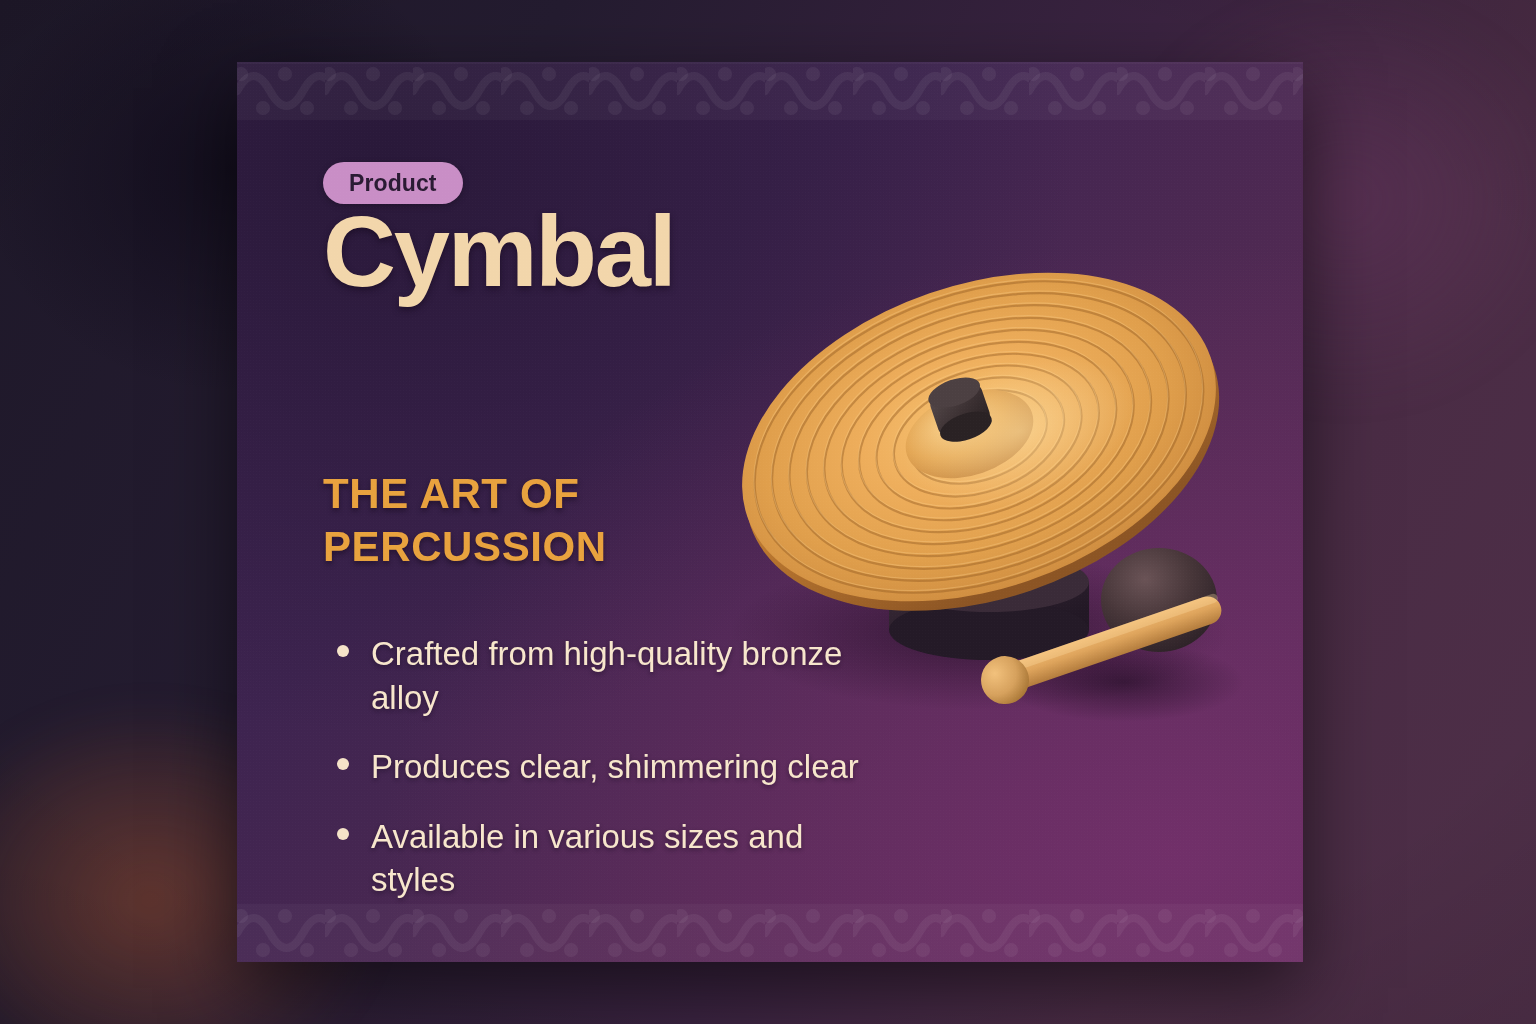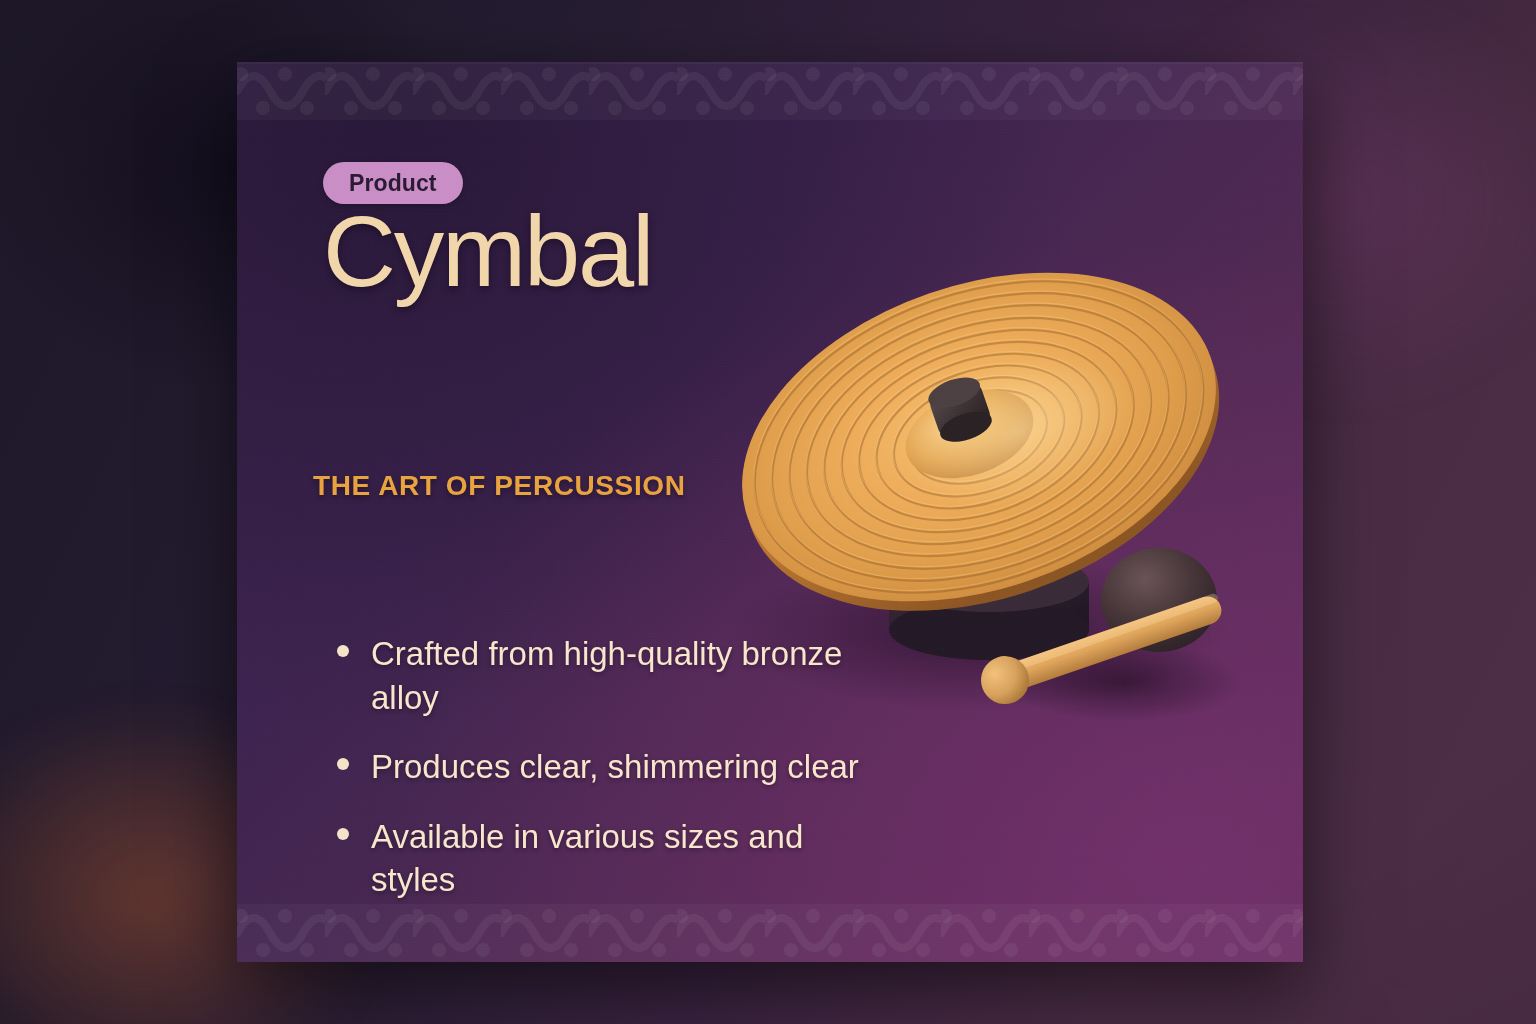--- a/index.html
+++ b/index.html
@@ -75,30 +75,30 @@
     height:42px; padding:0 26px;
     border-radius:21px;
     background:#c98ec6;
     color:#2a1b33;
     font-size:23px; font-weight:bold; letter-spacing:.1px;
     box-shadow:0 2px 6px rgba(0,0,0,.25);
   }
 
   .title{
     position:absolute; left:86px; top:136px;
-    font-size:101px; font-weight:normal; line-height:1.06;
+    font-size:101px; font-weight:bold; line-height:1.06;
     letter-spacing:-2.2px;
     color:#f2d6ab;
     text-shadow:0 3px 6px rgba(20,8,28,.55);
     white-space:nowrap;
   }
 
   .subtitle{
-    position:absolute; left:76px; top:406px; width:470px;
-    font-size:28px; font-weight:bold; line-height:1.26;
+    position:absolute; left:86px; top:406px; width:470px;
+    font-size:42px; font-weight:bold; line-height:1.26;
     letter-spacing:.6px;
     color:#e8a23e;
     text-transform:uppercase;
     text-shadow:0 3px 5px rgba(20,8,28,.5);
   }
 
   .features{ position:absolute; left:86px; top:570px; width:540px; list-style:none; }
   .features li{
     position:relative;
     padding-left:48px;

